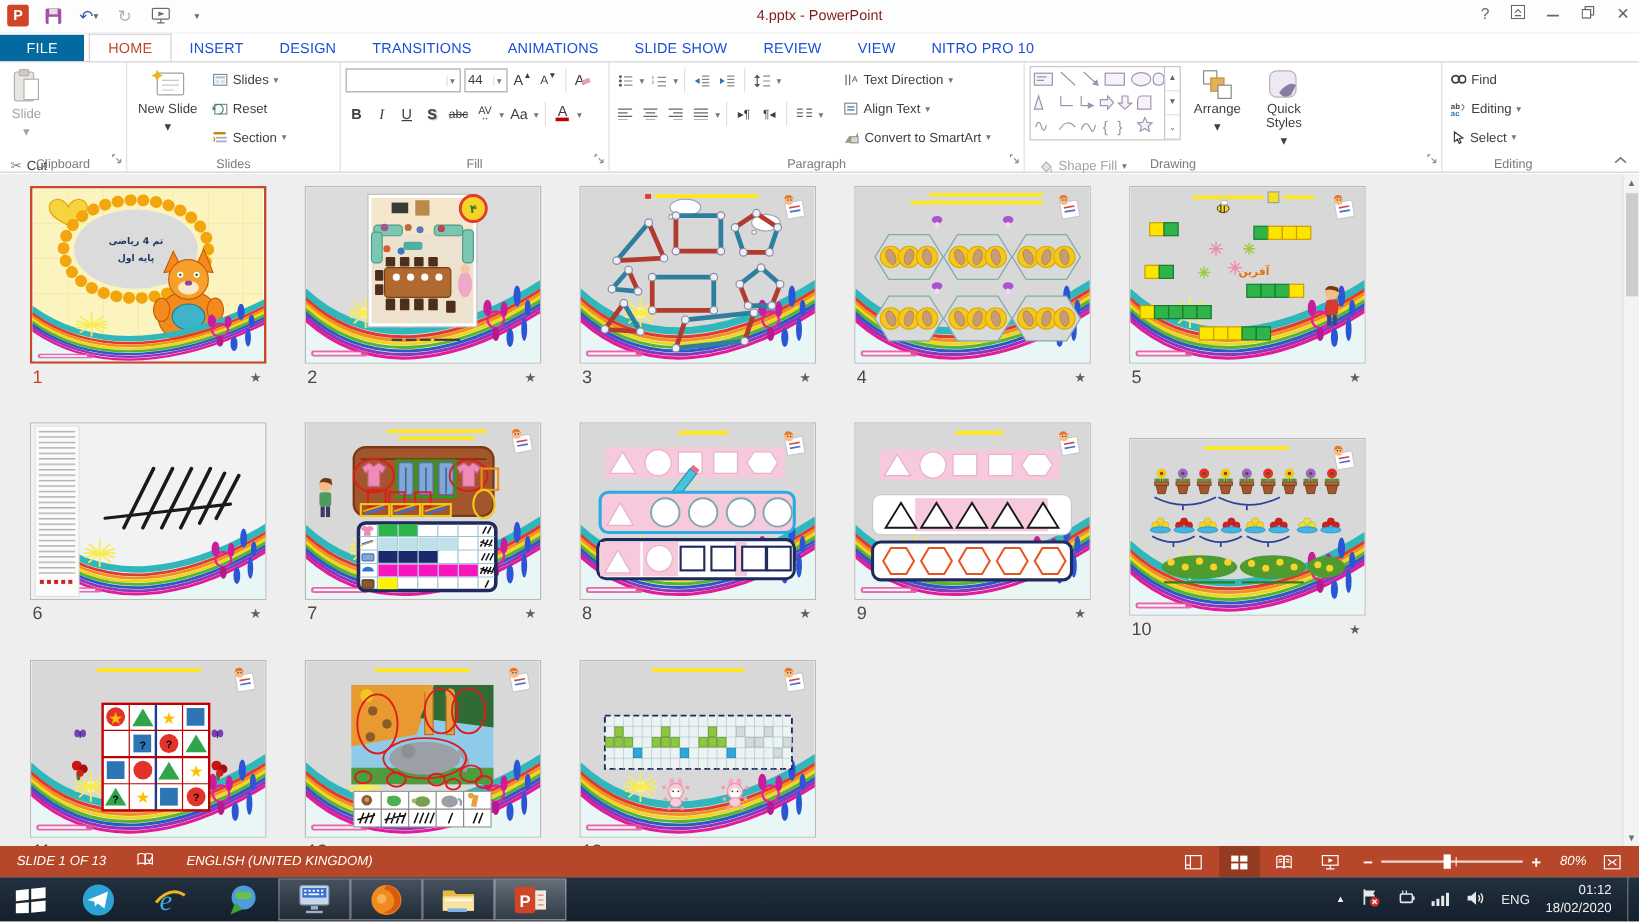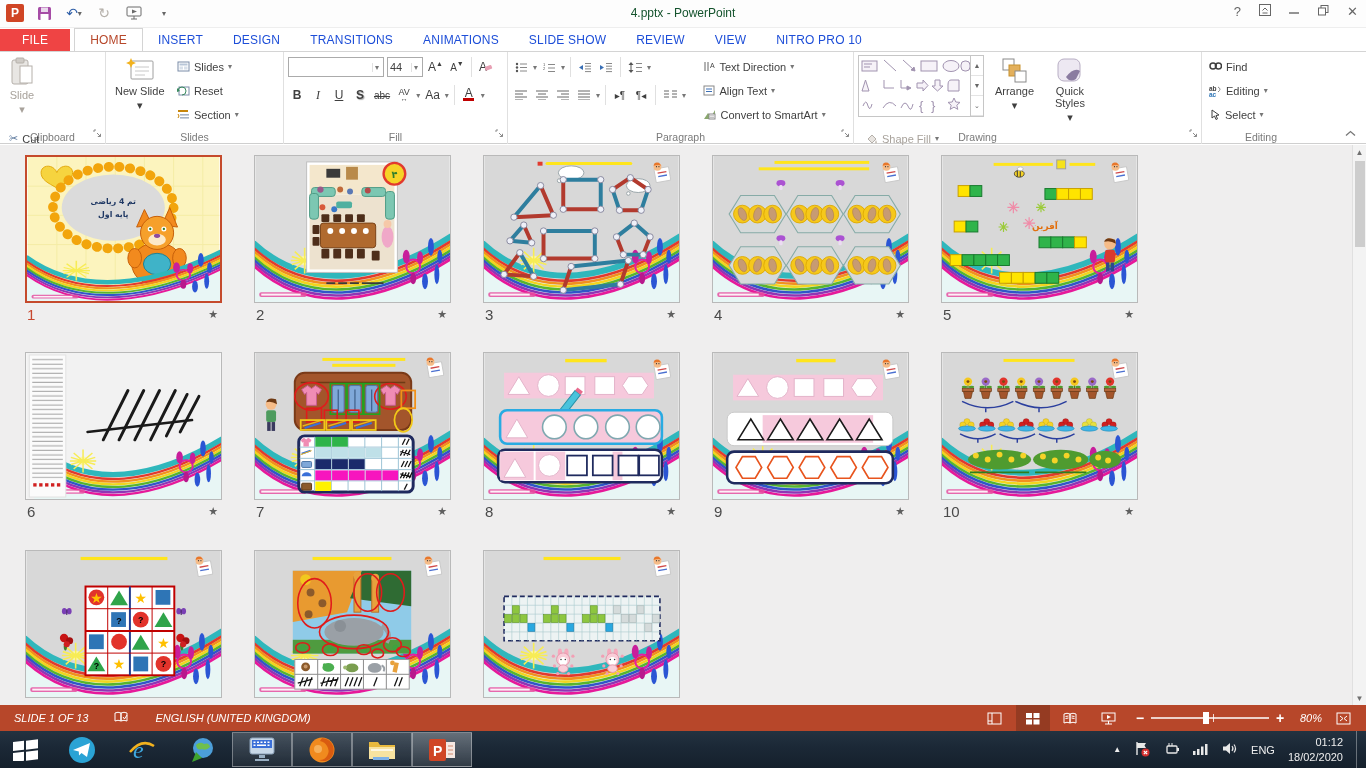--- a/index.html
+++ b/index.html
@@ -6,28 +6,28 @@
   *{box-sizing:border-box;}
   #app{position:relative;width:1366px;height:768px;background:#fff;font-family:"Liberation Sans",sans-serif;color:#3f3f3f;overflow:hidden;}
   
   #titlebar{position:absolute;left:0;top:0;width:1366px;height:28px;background:#fdfdfd;border-bottom:1px solid #eee;}
   .qat{position:absolute;left:6px;top:3px;display:flex;align-items:center;gap:10px;}
   .qat .ic{width:20px;height:20px;display:flex;align-items:center;justify-content:center;font-size:14px;}
   .ppticon{width:18px;height:18px;background:#D04525;border-radius:2px;color:#fff;font-weight:bold;font-size:12px;display:flex;align-items:center;justify-content:center;}
   .undo{color:#2F5FA8;font-size:15px;}
   .redo{color:#b5b0aa;font-size:15px;}
   .qat .caret{font-size:8px;color:#666;}
-  #wintitle{position:absolute;left:0;right:0;top:6px;text-align:center;font-size:12px;color:#14532d;}
+  #wintitle{position:absolute;left:0;right:0;top:6px;text-align:center;font-size:12px;color:#7f1d1d;}
   .winctrls{position:absolute;right:8px;top:4px;display:flex;gap:18px;align-items:center;color:#666;font-size:13px;}
   .winctrls span{cursor:default;}
   #signin{position:absolute;right:18px;top:31px;font-size:12px;color:#444;}
   
   #tabs{position:absolute;left:0;top:28px;width:1366px;height:23px;background:#fff;display:flex;align-items:flex-end;}
   .tab{padding:4px 15px 4px;font-size:12px;color:#1d4ed8;letter-spacing:.2px;}
-  .tab.file{background:#ef4444;color:#fff;padding:4px 22px;margin-right:4px;}
+  .tab.file{background:#0369a1;color:#fff;padding:4px 22px;margin-right:4px;}
   .tab.active{background:#fff;color:#B7472A;border:1px solid #d4d4d4;border-bottom:none;}
   
   #ribbon{position:absolute;left:0;top:51px;width:1366px;height:93px;background:#fff;border-top:1px solid #d4d4d4;border-bottom:1px solid #cfcfcf;display:flex;}
   .rgroup{position:relative;height:92px;border-right:1px solid #e0e0e0;padding:3px 4px 16px;flex:none;}
   .glabel{position:absolute;bottom:1px;left:0;right:0;text-align:center;font-size:10.5px;color:#7a7a7a;}
   .launch{position:absolute;bottom:2px;right:3px;}
   .bigbtn{display:inline-flex;flex-direction:column;align-items:center;justify-content:flex-start;gap:2px;padding:2px 5px;font-size:11px;color:#3f3f3f;text-align:center;vertical-align:top;height:72px;}
   .smallcol{display:inline-flex;flex-direction:column;justify-content:flex-start;gap:3px;vertical-align:top;padding-top:1px;}
   .sbtn{display:flex;align-items:center;gap:4px;font-size:11px;color:#3f3f3f;height:21px;padding:0 3px;white-space:nowrap;}
   .sbtn .cv{font-size:8px;color:#777;}
@@ -1124,21 +1124,21 @@
             </g>
           </g>
         </svg>
       </div>
       <div class="tlabel">
           <span class="num">9</span>
           <span class="star">★</span>
         </div>
     </div>
 
-    <div class="cell" style="left:941px;top:207px">
+    <div class="cell" style="left:941px;top:220px">
       <div class="thumb">
         <svg viewBox="0 0 197 148">
           <rect width="197" height="148" fill="#D8D8D8"></rect>
           <use href="#wave"></use>
           <rect x="62" y="6" width="72" height="3" fill="#FFE51C"></rect>
           <use href="#kid" transform="translate(168,4)"></use>
           <use href="#pot" x="18" y="24" color="#F5C81E"></use>
             <use href="#pot" x="36" y="24" color="#9A6AC8"></use>
             <use href="#pot" x="54" y="24" color="#E2332B"></use>
           <use href="#pot" x="72" y="24" color="#F5C81E"></use>

